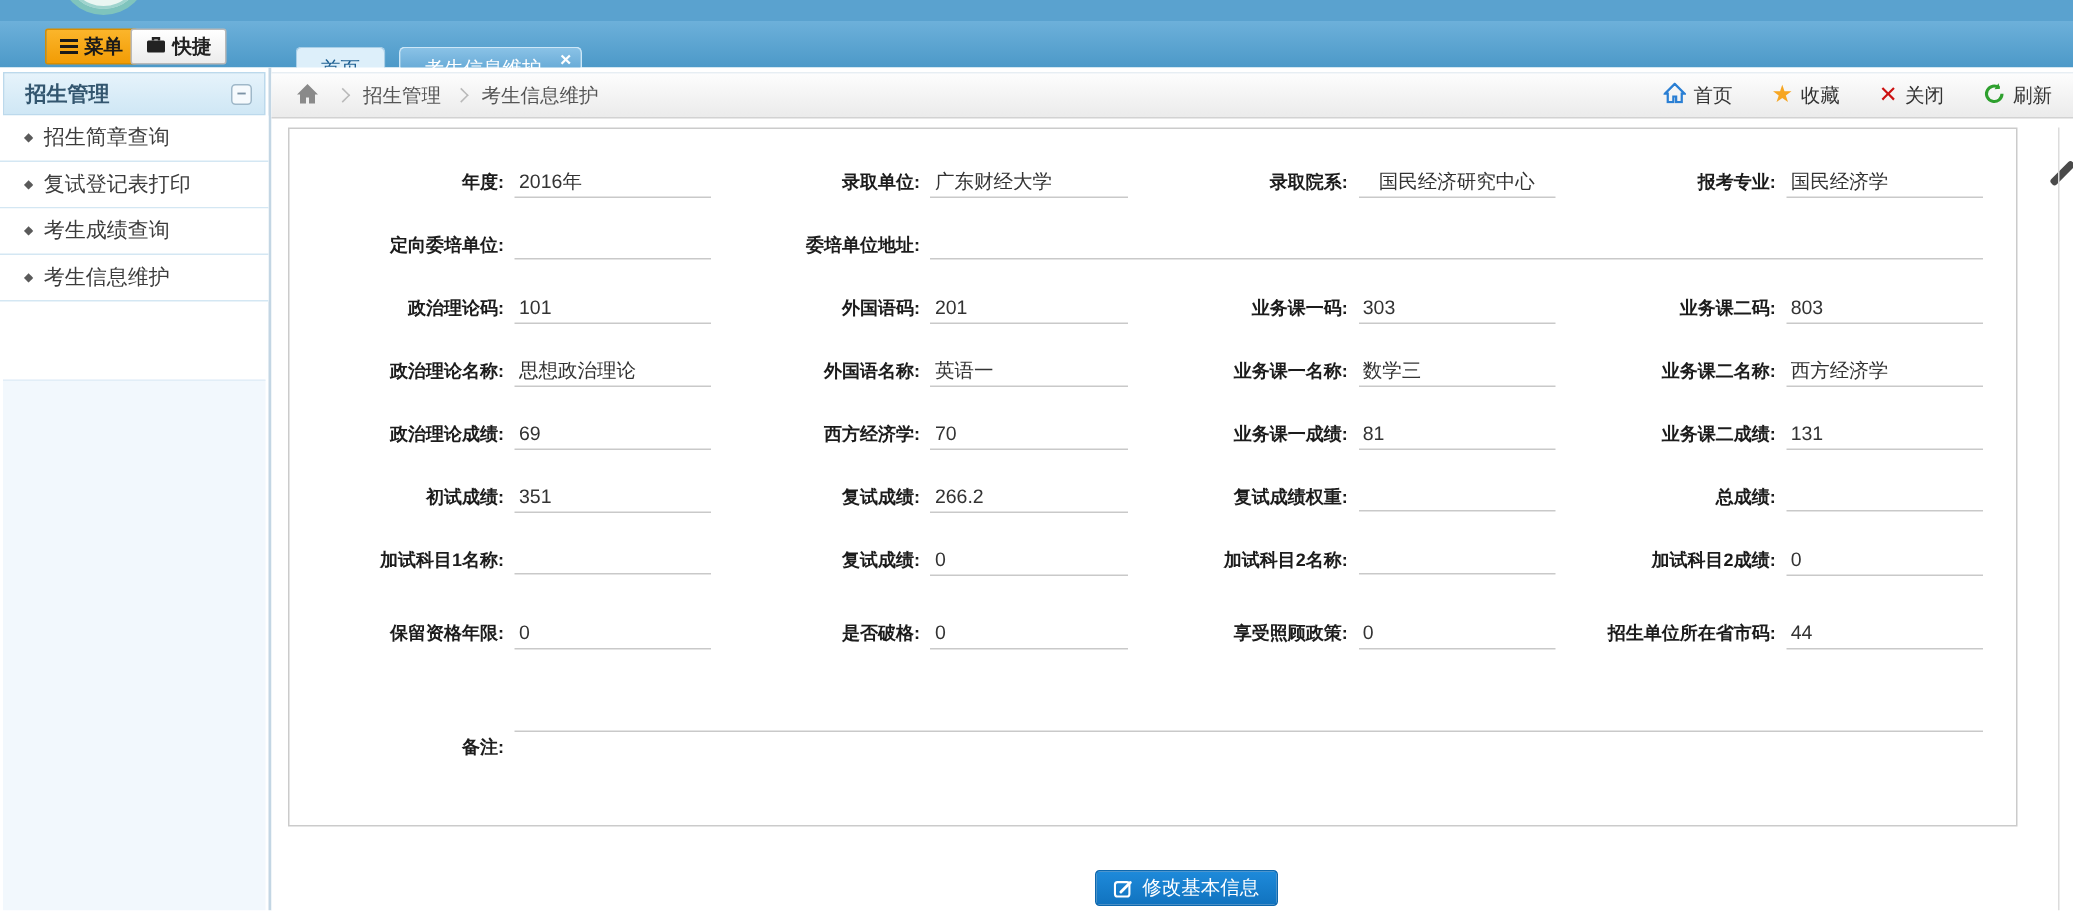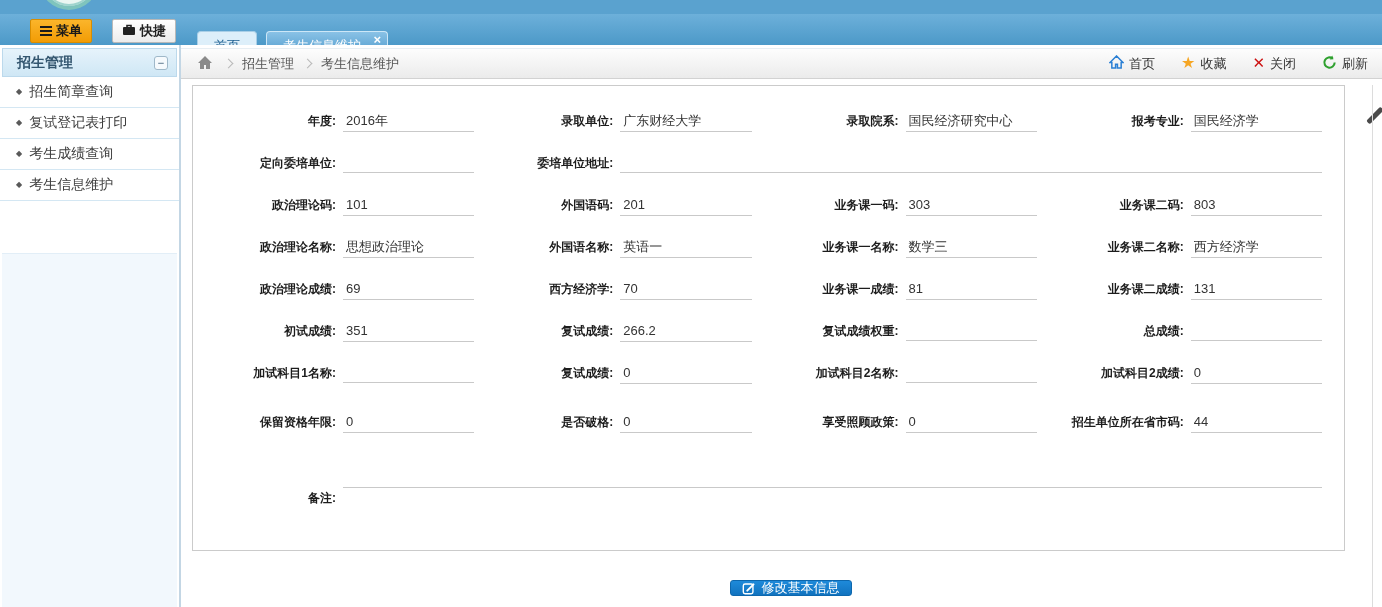--- a/index.html
+++ b/index.html
@@ -12,21 +12,21 @@
     background:#5aa2cf; overflow:hidden; }
   .logo-circle { position:absolute; left:40px; top:-46px; width:58px; height:56px;
     border-radius:50%; background:#eaf6f2; border:4px solid #7fc4bd; box-shadow:0 0 0 2px #9fd4ce inset; }
   .navbar { position:absolute; left:0; top:14px; width:1382px; height:31px;
     background:linear-gradient(#6db0da,#4c99c8); }
   .nav-btn { position:absolute; top:5px; height:24px; display:flex; align-items:center;
     gap:4px; padding:0 9px; font-size:13px; font-weight:bold; cursor:pointer;
     border-radius:2px; }
   .nav-btn.menu { left:30px; background:linear-gradient(#fbb52b,#f29c05); color:#1a1a1a;
     border:1px solid #d88d00; }
-  .nav-btn.quick { left:112px; background:linear-gradient(#ffffff,#ececec); color:#222;
+  .nav-btn.quick { left:87px; background:linear-gradient(#ffffff,#ececec); color:#222;
     border:1px solid #b9b9b9; }
   .menu-glyph { display:inline-block; width:12px; }
   .menu-glyph i { display:block; height:2px; background:#1a1a1a; margin:2px 0; }
 
   
   .tabs { position:absolute; left:197px; top:17px; height:28px; display:flex; gap:9px; }
   .tab { position:relative; height:28px; min-width:58px; padding:0 16px; display:flex;
     align-items:center; justify-content:center; font-size:13px; cursor:pointer;
     border-radius:4px 4px 0 0; border:1px solid #a9cfe7; border-bottom:none; }
   .tab.inactive { background:#ddeffa; color:#1d5f91; }
@@ -80,21 +80,21 @@
     align-items:center; min-height:42px; column-gap:0; }
   .frow.tall { min-height:56px; }
   .frow.last { min-height:50px; }
   .flabel { font-size:12px; font-weight:bold; color:#1c1c1c; text-align:right;
     padding:0 7px 0 4px; line-height:17px; }
   .fvalue { font-size:13px; color:#333; border-bottom:1px solid #c9c9c9;
     min-height:19px; line-height:19px; padding:0 3px 1px 3px; margin-right:14px;
     white-space:nowrap; overflow:hidden; }
 
   
-  .footer-btn { position:absolute; left:50%; margin-left:-52px; top:535px; height:16px;
+  .footer-btn { position:absolute; left:50%; margin-left:-52px; top:535px; height:24px;
     display:inline-flex; align-items:center; gap:6px; padding:0 11px;
     background:linear-gradient(#1e8ada,#1173bf); border:1px solid #0d67ad; border-radius:3px;
     color:#fff; font-size:13px; cursor:pointer; }
   .footer-btn svg { display:block; }
 </style>
 </head>
 <body>
 
 <div id="stage">
 
@@ -200,21 +200,21 @@
     <div class="corner-notch"></div>
     <div class="right-divider"></div>
 
     <div class="panel">
         <div class="frow">
           <div class="flabel" style="grid-column: 1 / 2;">年度:</div>
           <div class="fvalue" style="grid-column: 2 / 3;">2016年</div>
           <div class="flabel" style="grid-column: 3 / 4;">录取单位:</div>
           <div class="fvalue" style="grid-column: 4 / 5;">广东财经大学</div>
           <div class="flabel" style="grid-column: 5 / 6;">录取院系:</div>
-          <div class="fvalue" style="grid-column: 6 / 7;">国民经济研究中心</div>
+          <div class="fvalue" style="grid-column: 6 / 7; text-align: center;">国民经济研究中心</div>
           <div class="flabel" style="grid-column: 7 / 8;">报考专业:</div>
           <div class="fvalue" style="grid-column: 8 / 9;">国民经济学</div>
         </div>
         <div class="frow">
           <div class="flabel" style="grid-column: 1 / 2;">定向委培单位:</div>
           <div class="fvalue" style="grid-column: 2 / 3;"></div>
           <div class="flabel" style="grid-column: 3 / 4;">委培单位地址:</div>
           <div class="fvalue" style="grid-column: 4 / 9;"></div>
         </div>
         <div class="frow">

